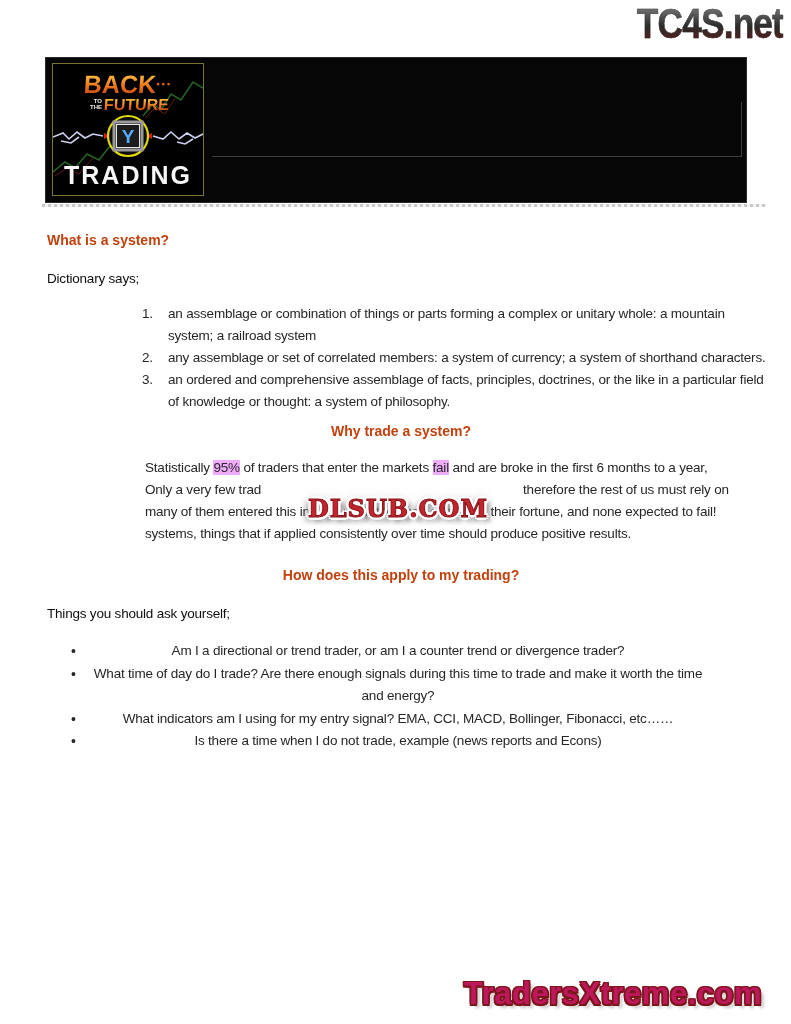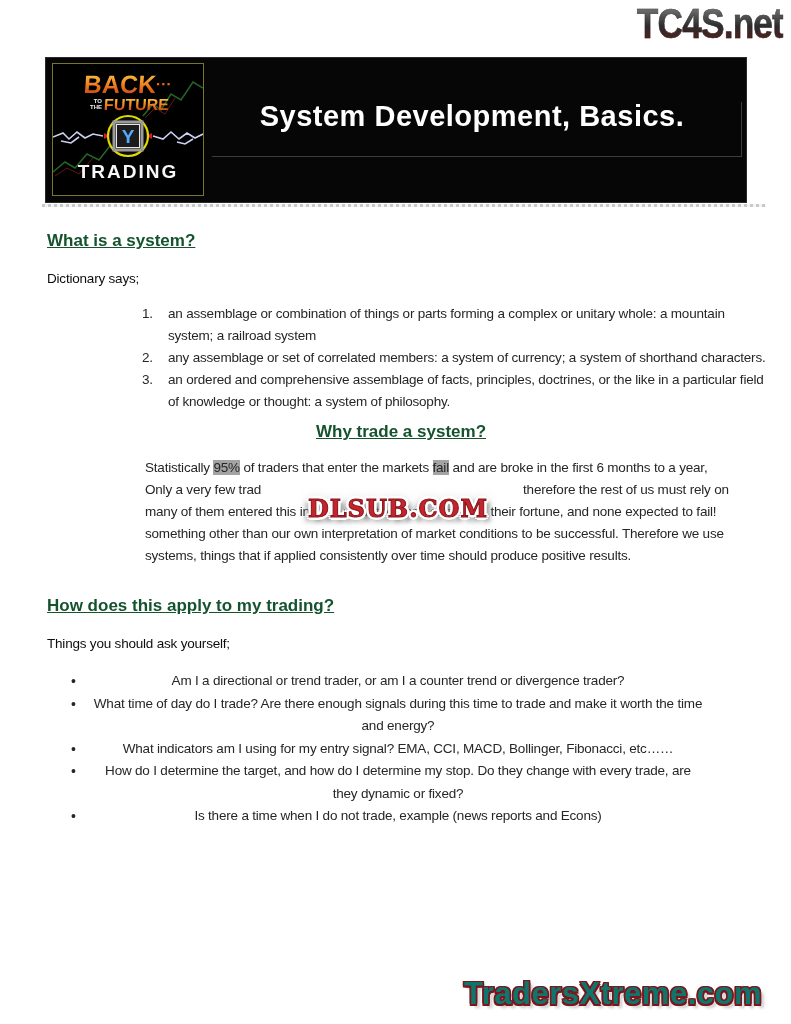--- a/index.html
+++ b/index.html
@@ -35,55 +35,55 @@
         color:#e86a10;}
   .bttf-dots{color:#e86a10;font-size:9px;letter-spacing:2px;vertical-align:6px;}
   .bttf-row2{position:relative;display:flex;justify-content:center;align-items:flex-end;margin-top:-4px;line-height:15px;}
   .bttf-tothe{font-size:6px;line-height:6px;color:#eeeeee;width:15px;text-align:right;margin:0 2px 2px 0;font-weight:bold;}
   .bttf-future{font-weight:900;font-size:16px;transform:skewX(-4deg);display:inline-block;color:#e86a10;}
   @supports (-webkit-background-clip:text){
     .bttf-back,.bttf-future{background:linear-gradient(180deg,#ffd24a 0%,#f07b1d 55%,#c23c10 100%);
         -webkit-background-clip:text;background-clip:text;color:transparent;}
   }
   .bttf-center{position:relative;height:46px;margin-top:1px;}
-  .bttf-trading{position:relative;text-align:center;color:#f7f7f7;font-weight:900;font-size:19px;
+  .bttf-trading{position:relative;text-align:center;color:#f7f7f7;font-weight:900;font-size:25px;
         letter-spacing:2px;margin-top:2px;text-shadow:1px 1px 1px #000;}
 
   
   .content{position:absolute;left:47px;top:222px;width:708px;font-size:13.5px;line-height:22px;
            letter-spacing:-0.2px;}
-  .h-major{font-size:17px;line-height:21px;font-weight:bold;color:#14532d;letter-spacing:0;margin:0;text-decoration:underline;}
+  .h-major{font-size:14px;line-height:21px;font-weight:bold;color:#c2410c;letter-spacing:0;margin:0;}
   .h1a{margin-top:8px;}
   .sub{font-weight:normal;color:#0d0d0d;margin-top:20px;line-height:16px;}
   ol.defs{list-style:none;margin:16px 0 0 0;padding:0 0 0 121px;counter-reset:defn;}
   ol.defs li{position:relative;counter-increment:defn;width:600px;}
   ol.defs li::before{content:counter(defn) ".";position:absolute;left:-26px;}
   .h2a{margin-top:8px;text-align:center;}
   .why-para{margin:15px 0 0 98px;width:612px;}
   .pline{white-space:nowrap;height:22px;}
-  .hl{background:#a3a3a3;}
+  .hl{background:#f0abfc;}
   .obscured{display:inline-block;width:262px;height:1px;}
-  .h3a{margin-top:28px;}
+  .h3a{margin-top:20px;text-align:center;}
   ul.asks{list-style:none;margin:18px 0 0 0;padding:0;width:656px;text-align:center;}
   ul.asks li{position:relative;padding-left:46px;line-height:22.5px;}
   ul.asks li::before{content:"•";position:absolute;left:24px;top:0;font-size:14px;}
 
   
   .watermark{position:absolute;left:248px;top:488px;width:300px;text-align:center;
       font-family:"DejaVu Serif",serif;font-weight:900;font-size:24px;line-height:42px;
       letter-spacing:1px;color:#c4242b;transform:scaleY(1.02);
       -webkit-text-stroke:1px #871419;
       text-shadow:-2px -2px 0 #fff,2px -2px 0 #fff,-2px 2px 0 #fff,2px 2px 0 #fff,
                   0 -3px 0 #fff,0 3px 0 #fff,-3px 0 0 #fff,3px 0 0 #fff,
                   5px 4px 5px rgba(110,110,110,.8),-5px 4px 5px rgba(110,110,110,.55),
                   0 0 9px rgba(130,130,130,.55);}
 
   
   .txtreme{position:absolute;right:29px;bottom:12px;font-size:31px;font-weight:bold;
-      letter-spacing:0.5px;color:#0f766e;
+      letter-spacing:0.5px;color:#be185d;
       text-shadow:-1.5px -1.5px 0 #7c161b,1.5px -1.5px 0 #7c161b,-1.5px 1.5px 0 #7c161b,
                   1.5px 1.5px 0 #7c161b,0 1.5px 0 #7c161b,0 -1.5px 0 #7c161b,
                   1.5px 0 0 #7c161b,-1.5px 0 0 #7c161b,
                   3px 3px 0 #dedede,4px 4px 3px #c6c6c6;}
 </style>
 </head>
 <body>
 
 <div class="page">
 
@@ -115,51 +115,48 @@
           <polygon points="51,20 51,26 57,23" fill="#cc2020"></polygon>
           <polygon points="99,20 99,26 93,23" fill="#cc2020"></polygon>
           <circle cx="75" cy="23" r="20" fill="#0a0a0a" stroke="#e0d800" stroke-width="2.2"></circle>
           <rect x="61" y="9" width="28" height="28" fill="#1c1c1c" stroke="#9a9a9a" stroke-width="3"></rect>
           <rect x="63.5" y="11.5" width="23" height="23" fill="none" stroke="#e6e6e6" stroke-width="1"></rect>
           <text x="75" y="30" fill="#53aaff" font-size="19" font-weight="bold" text-anchor="middle" font-family="Liberation Sans, sans-serif">Y</text>
         </svg>
       </div>
       <div class="bttf-trading">TRADING</div>
     </div>
-    <div class="banner-title">System Development, Basics.</div>
     <div class="banner-hline"></div>
     <div class="banner-vline"></div>
   </div>
   <div class="banner-shadow"></div>
 
   <div class="content">
     <div class="h-major h1a">What is a system?</div>
     <div class="sub">Dictionary says;</div>
     <ol class="defs">
         <li>an assemblage or combination of things or parts forming a complex or unitary whole: a mountain system; a railroad system</li>
         <li>any assemblage or set of correlated members: a system of currency; a system of shorthand characters.</li>
         <li>an ordered and comprehensive assemblage of facts, principles, doctrines, or the like in a particular field of knowledge or thought: a system of philosophy.</li>
       </ol>
 
     <div class="h-major h2a">Why trade a system?</div>
     <div class="why-para">
         <div class="pline"><span>Statistically </span><span class="hl">95%</span><span> of traders that enter the markets </span><span class="hl">fail</span><span> and are broke in the first 6 months to a year,</span></div>
         <div class="pline"><span>Only a very few trad</span><span class="obscured"></span><span>therefore the rest of us must rely on</span></div>
         <div class="pline"><span>many of them entered this industry with the hope of making their fortune, and none expected to fail!</span></div>
-        <div class="pline"><span>something other than our own interpretation of market conditions to be successful. Therefore we use</span></div>
         <div class="pline"><span>systems, things that if applied consistently over time should produce positive results.</span></div>
       </div>
 
     <div class="h-major h3a">How does this apply to my trading?</div>
     <div class="sub">Things you should ask yourself;</div>
     <ul class="asks">
         <li>Am I a directional or trend trader, or am I a counter trend or divergence trader?</li>
         <li>What time of day do I trade? Are there enough signals during this time to trade and make it worth the time and energy?</li>
         <li>What indicators am I using for my entry signal? EMA, CCI, MACD, Bollinger, Fibonacci, etc……</li>
-        <li>How do I determine the target, and how do I determine my stop. Do they change with every trade, are they dynamic or fixed?</li>
         <li>Is there a time when I do not trade, example (news reports and Econs)</li>
       </ul>
   </div>
 
   <div class="watermark">DLSUB.COM</div>
 
   <div class="txtreme">TradersXtreme.com</div>
 
 </div>
 

